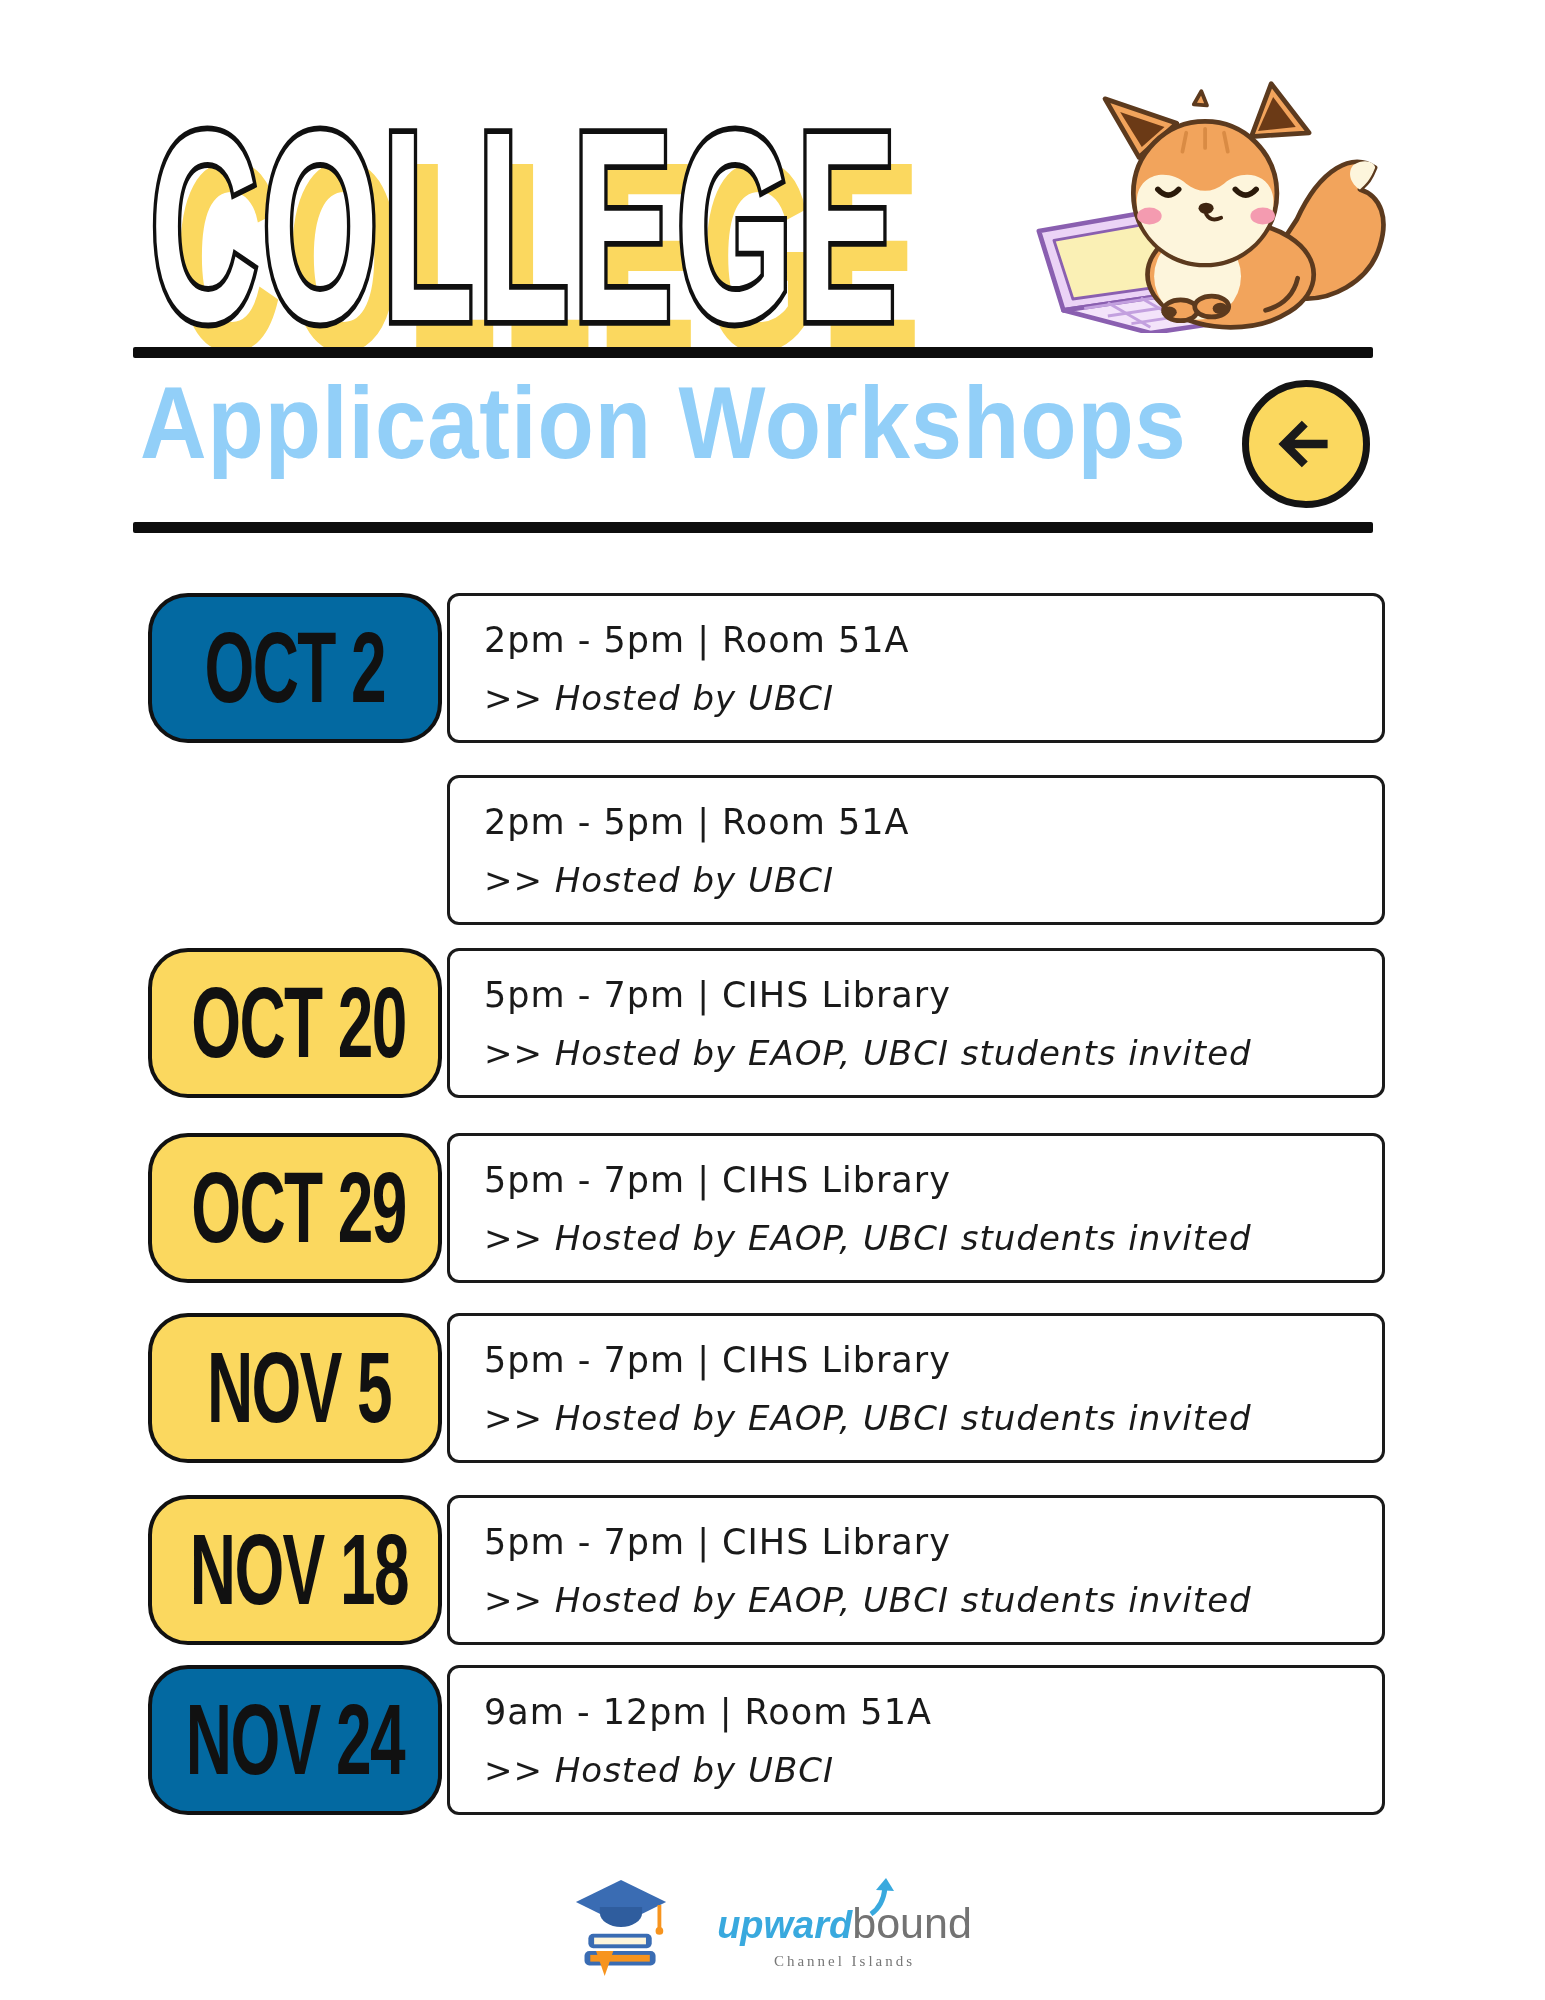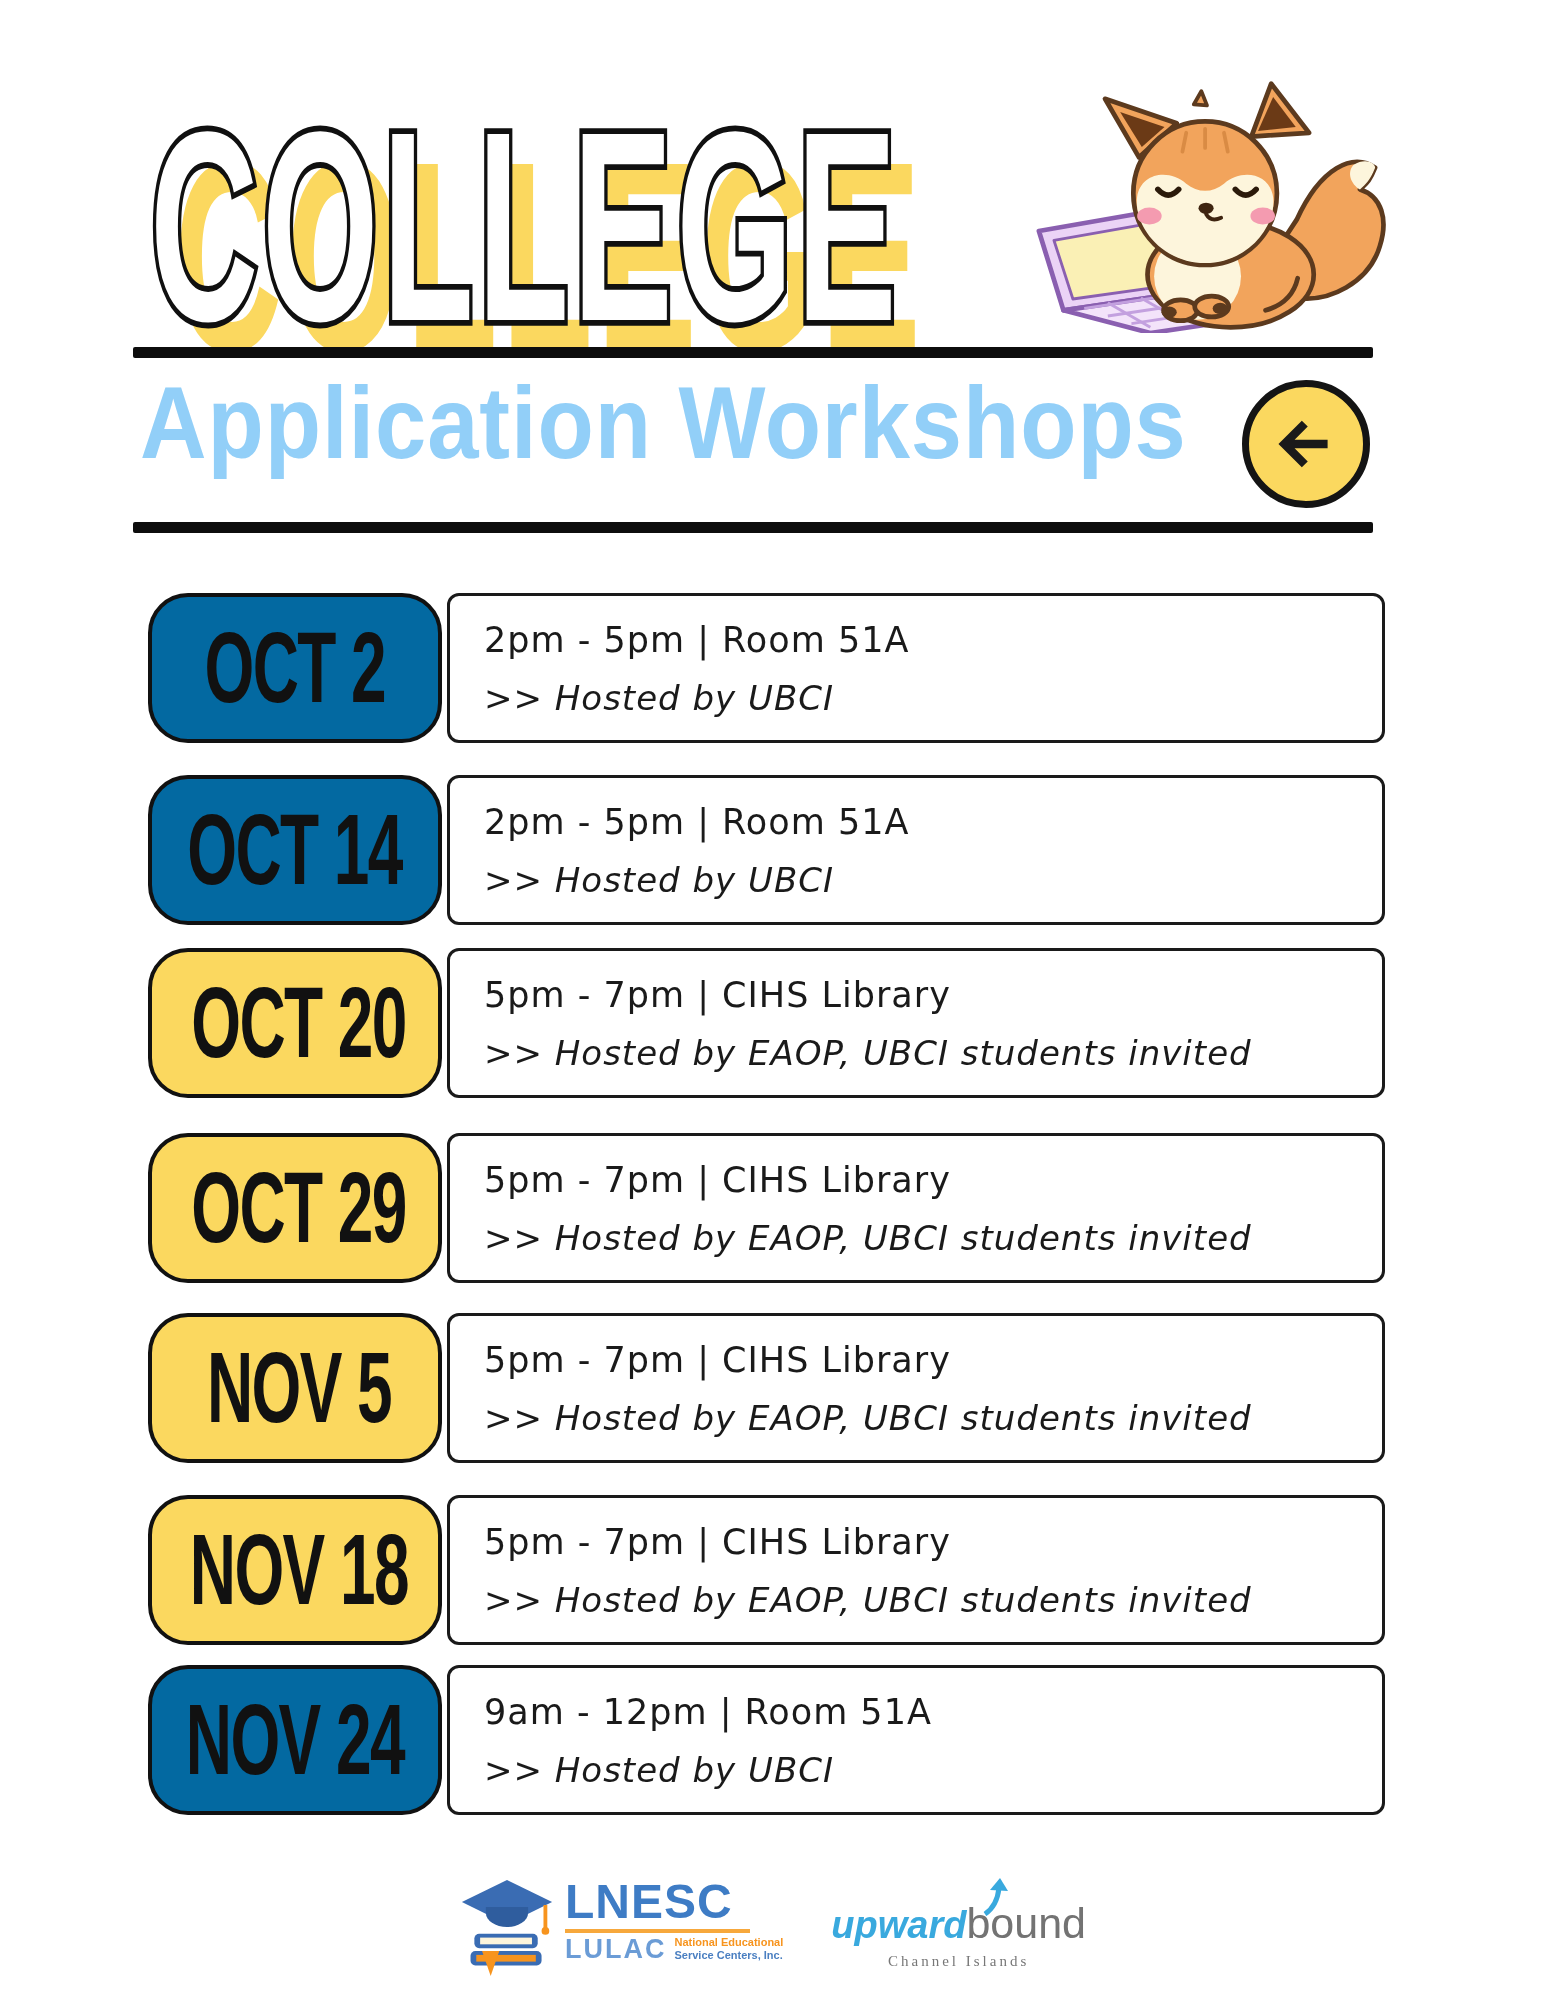--- a/index.html
+++ b/index.html
@@ -169,23 +169,20 @@
     <div class="badge blue">
       <span class="badge-text">OCT 2</span>
     </div>
     <div class="detail">
       <div class="line1">2pm - 5pm | Room 51A</div>
       <div class="line2">&gt;&gt; Hosted by UBCI</div>
     </div>
   </div>
 
   <div class="row" style="top: 775px;">
-    <div class="badge blue">
-      <span class="badge-text">OCT 14</span>
-    </div>
     <div class="detail">
       <div class="line1">2pm - 5pm | Room 51A</div>
       <div class="line2">&gt;&gt; Hosted by UBCI</div>
     </div>
   </div>
 
   <div class="row" style="top: 948px;">
     <div class="badge yellow">
       <span class="badge-text">OCT 20</span>
     </div>
@@ -242,31 +239,20 @@
         <polygon points="50,2 97,25 50,48 3,25" fill="#3A6CB3"></polygon>
         <path d="M28,36 a22,15 0 0 0 44,0 l0,-6 -44,0 z" fill="#2F5D9E"></path>
         <line x1="90" y1="28" x2="90" y2="52" stroke="#F7941E" stroke-width="4"></line>
         <circle cx="90" cy="55" r="4" fill="#F7941E"></circle>
         <rect x="16" y="58" width="66" height="15" rx="5" fill="#3A6CB3"></rect>
         <rect x="22" y="62" width="54" height="7" fill="#FDF5DC"></rect>
         <rect x="12" y="76" width="74" height="15" rx="5" fill="#3A6CB3"></rect>
         <rect x="18" y="80" width="62" height="7" fill="#F7941E"></rect>
         <polygon points="24,76 42,76 33,102" fill="#F7941E"></polygon>
       </svg>
-      <div class="lnesc-text">
-        <span class="lnesc-acronym">LNESC</span>
-        <div class="lnesc-rule"></div>
-        <div class="lnesc-bottom">
-          <span class="lnesc-org">LULAC</span>
-          <div class="lnesc-tag">
-            <span class="t1">National Educational</span>
-            <span class="t2">Service Centers, Inc.</span>
-          </div>
-        </div>
-      </div>
     </div>
 
     <div class="ub">
       <div class="ub-words">
         <span class="ub-light">upward</span>
           <span class="ub-bold">bound</span>
         <svg class="ub-arrow" viewBox="0 0 36 40">
           <path d="M6,38 Q18,30 20,12" fill="none" stroke="#39A9DE" stroke-width="5"></path>
           <polygon points="11,14 21,2 29,15" fill="#39A9DE"></polygon>
         </svg>

